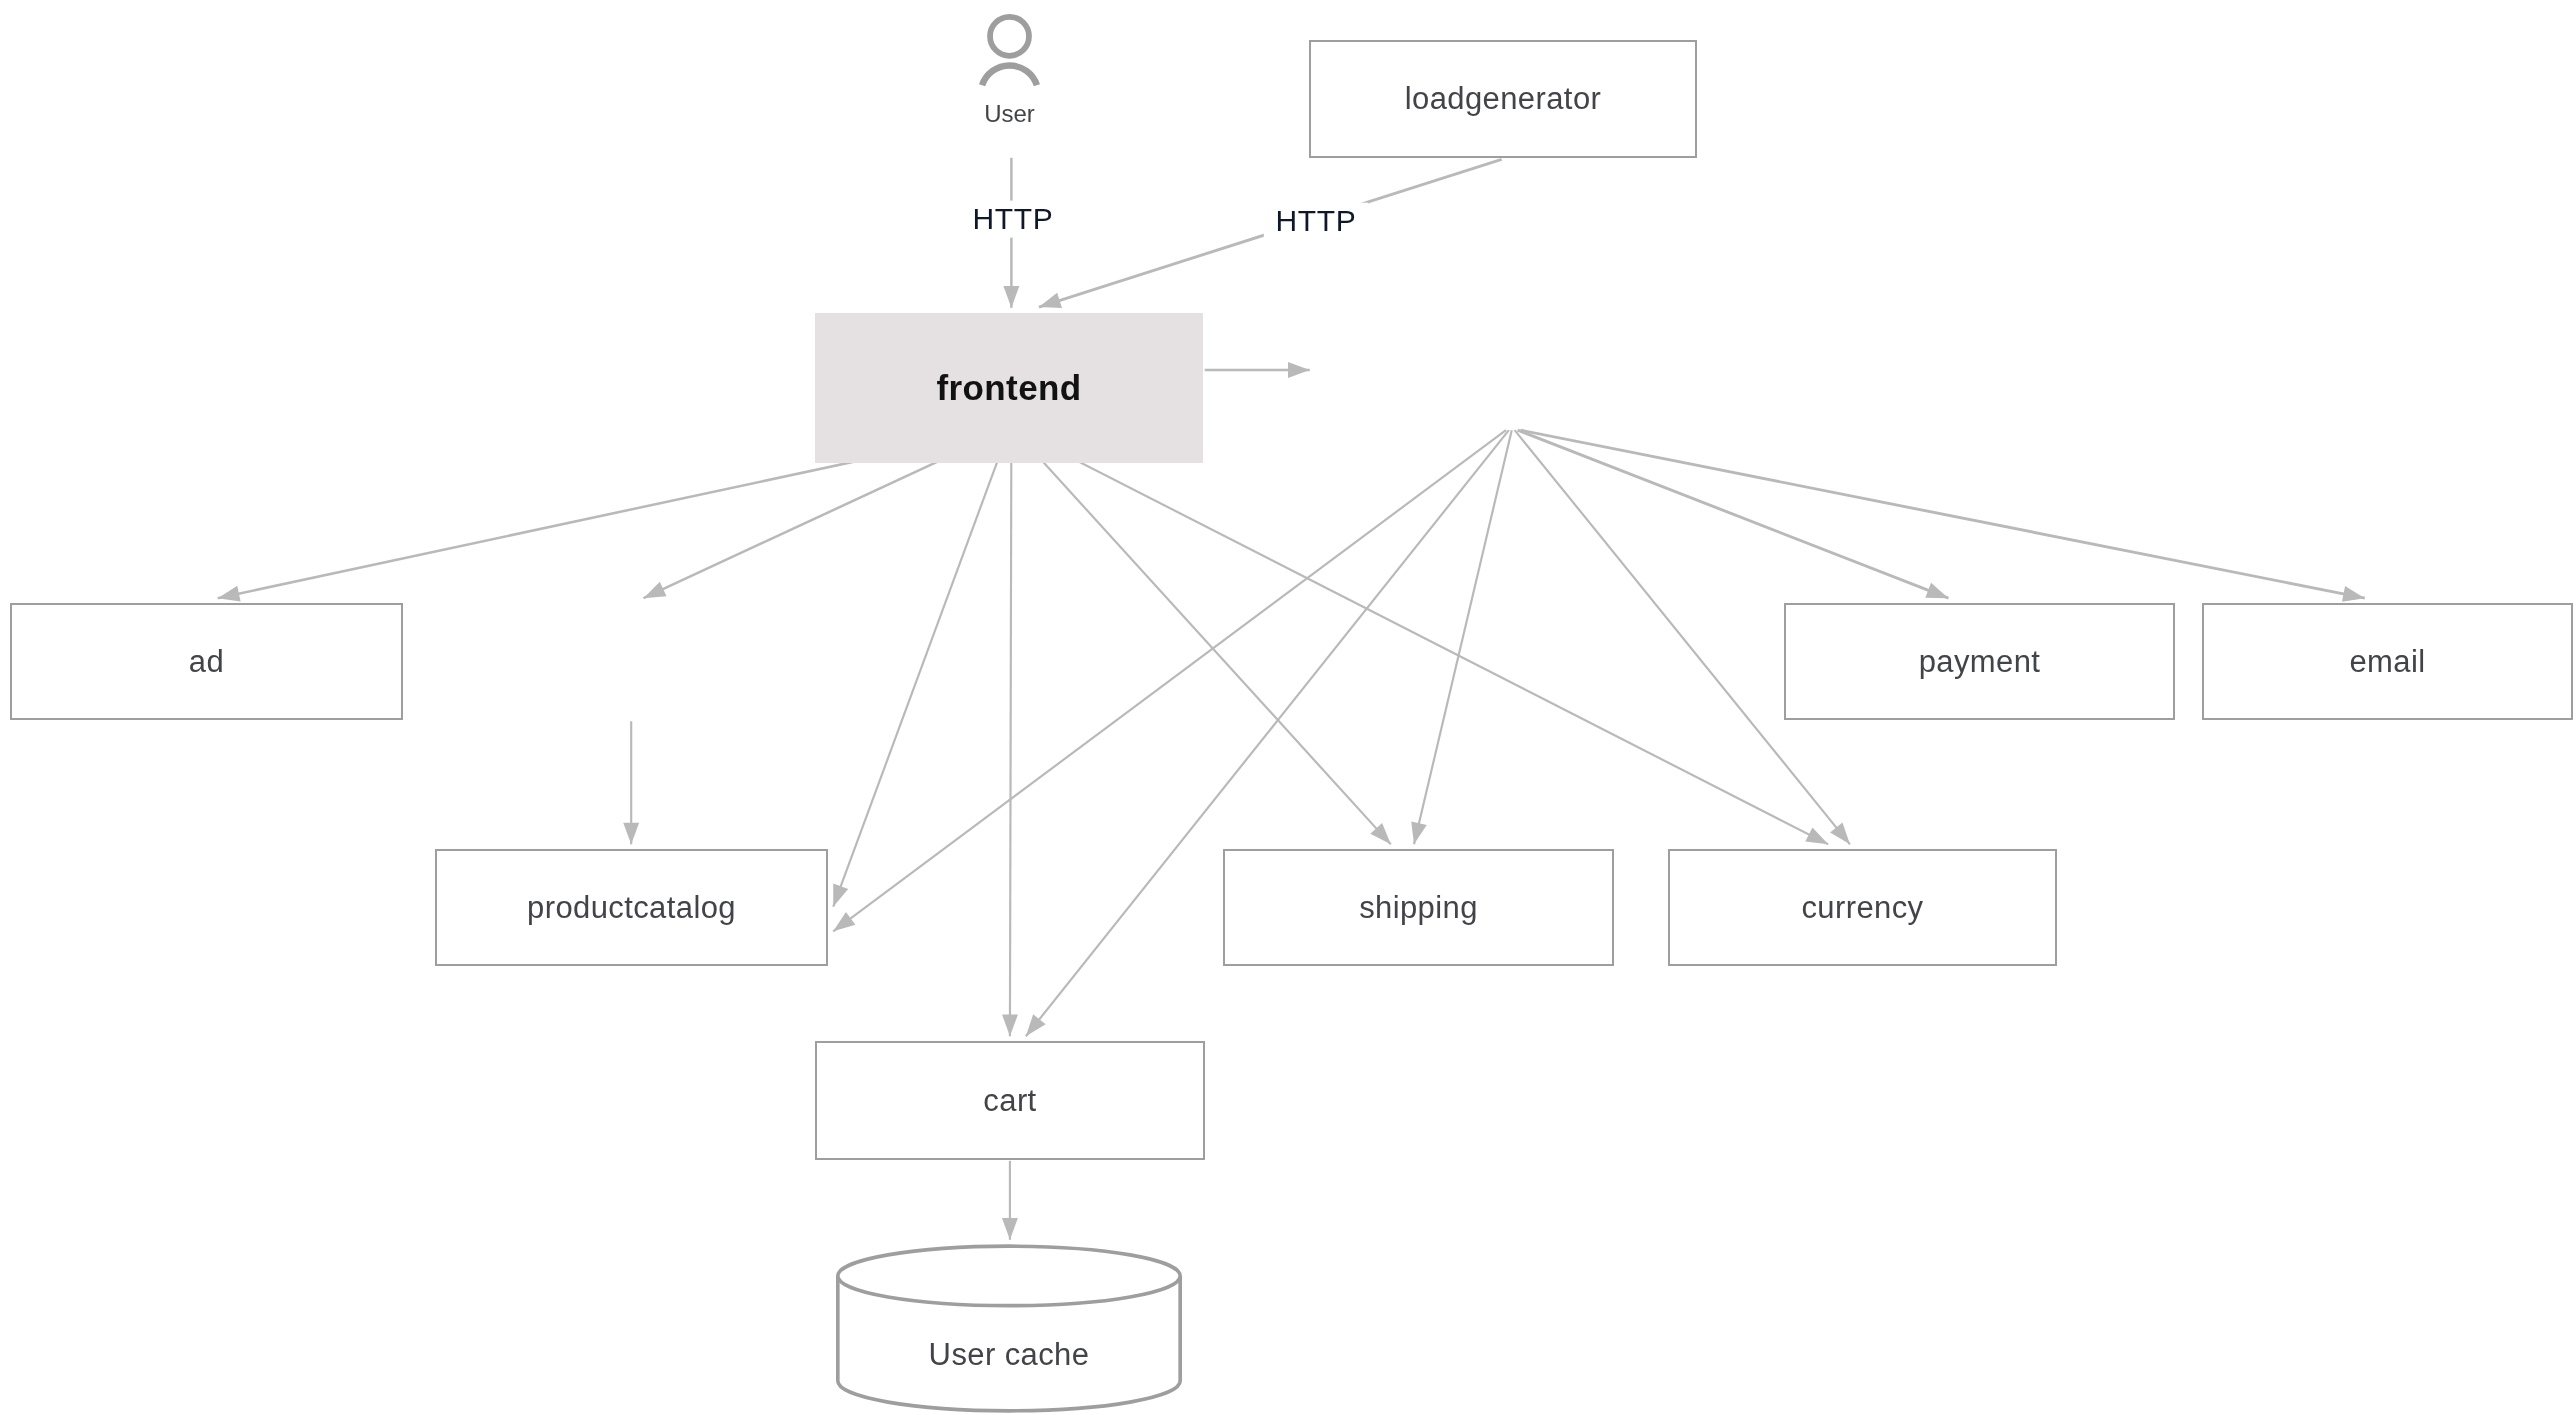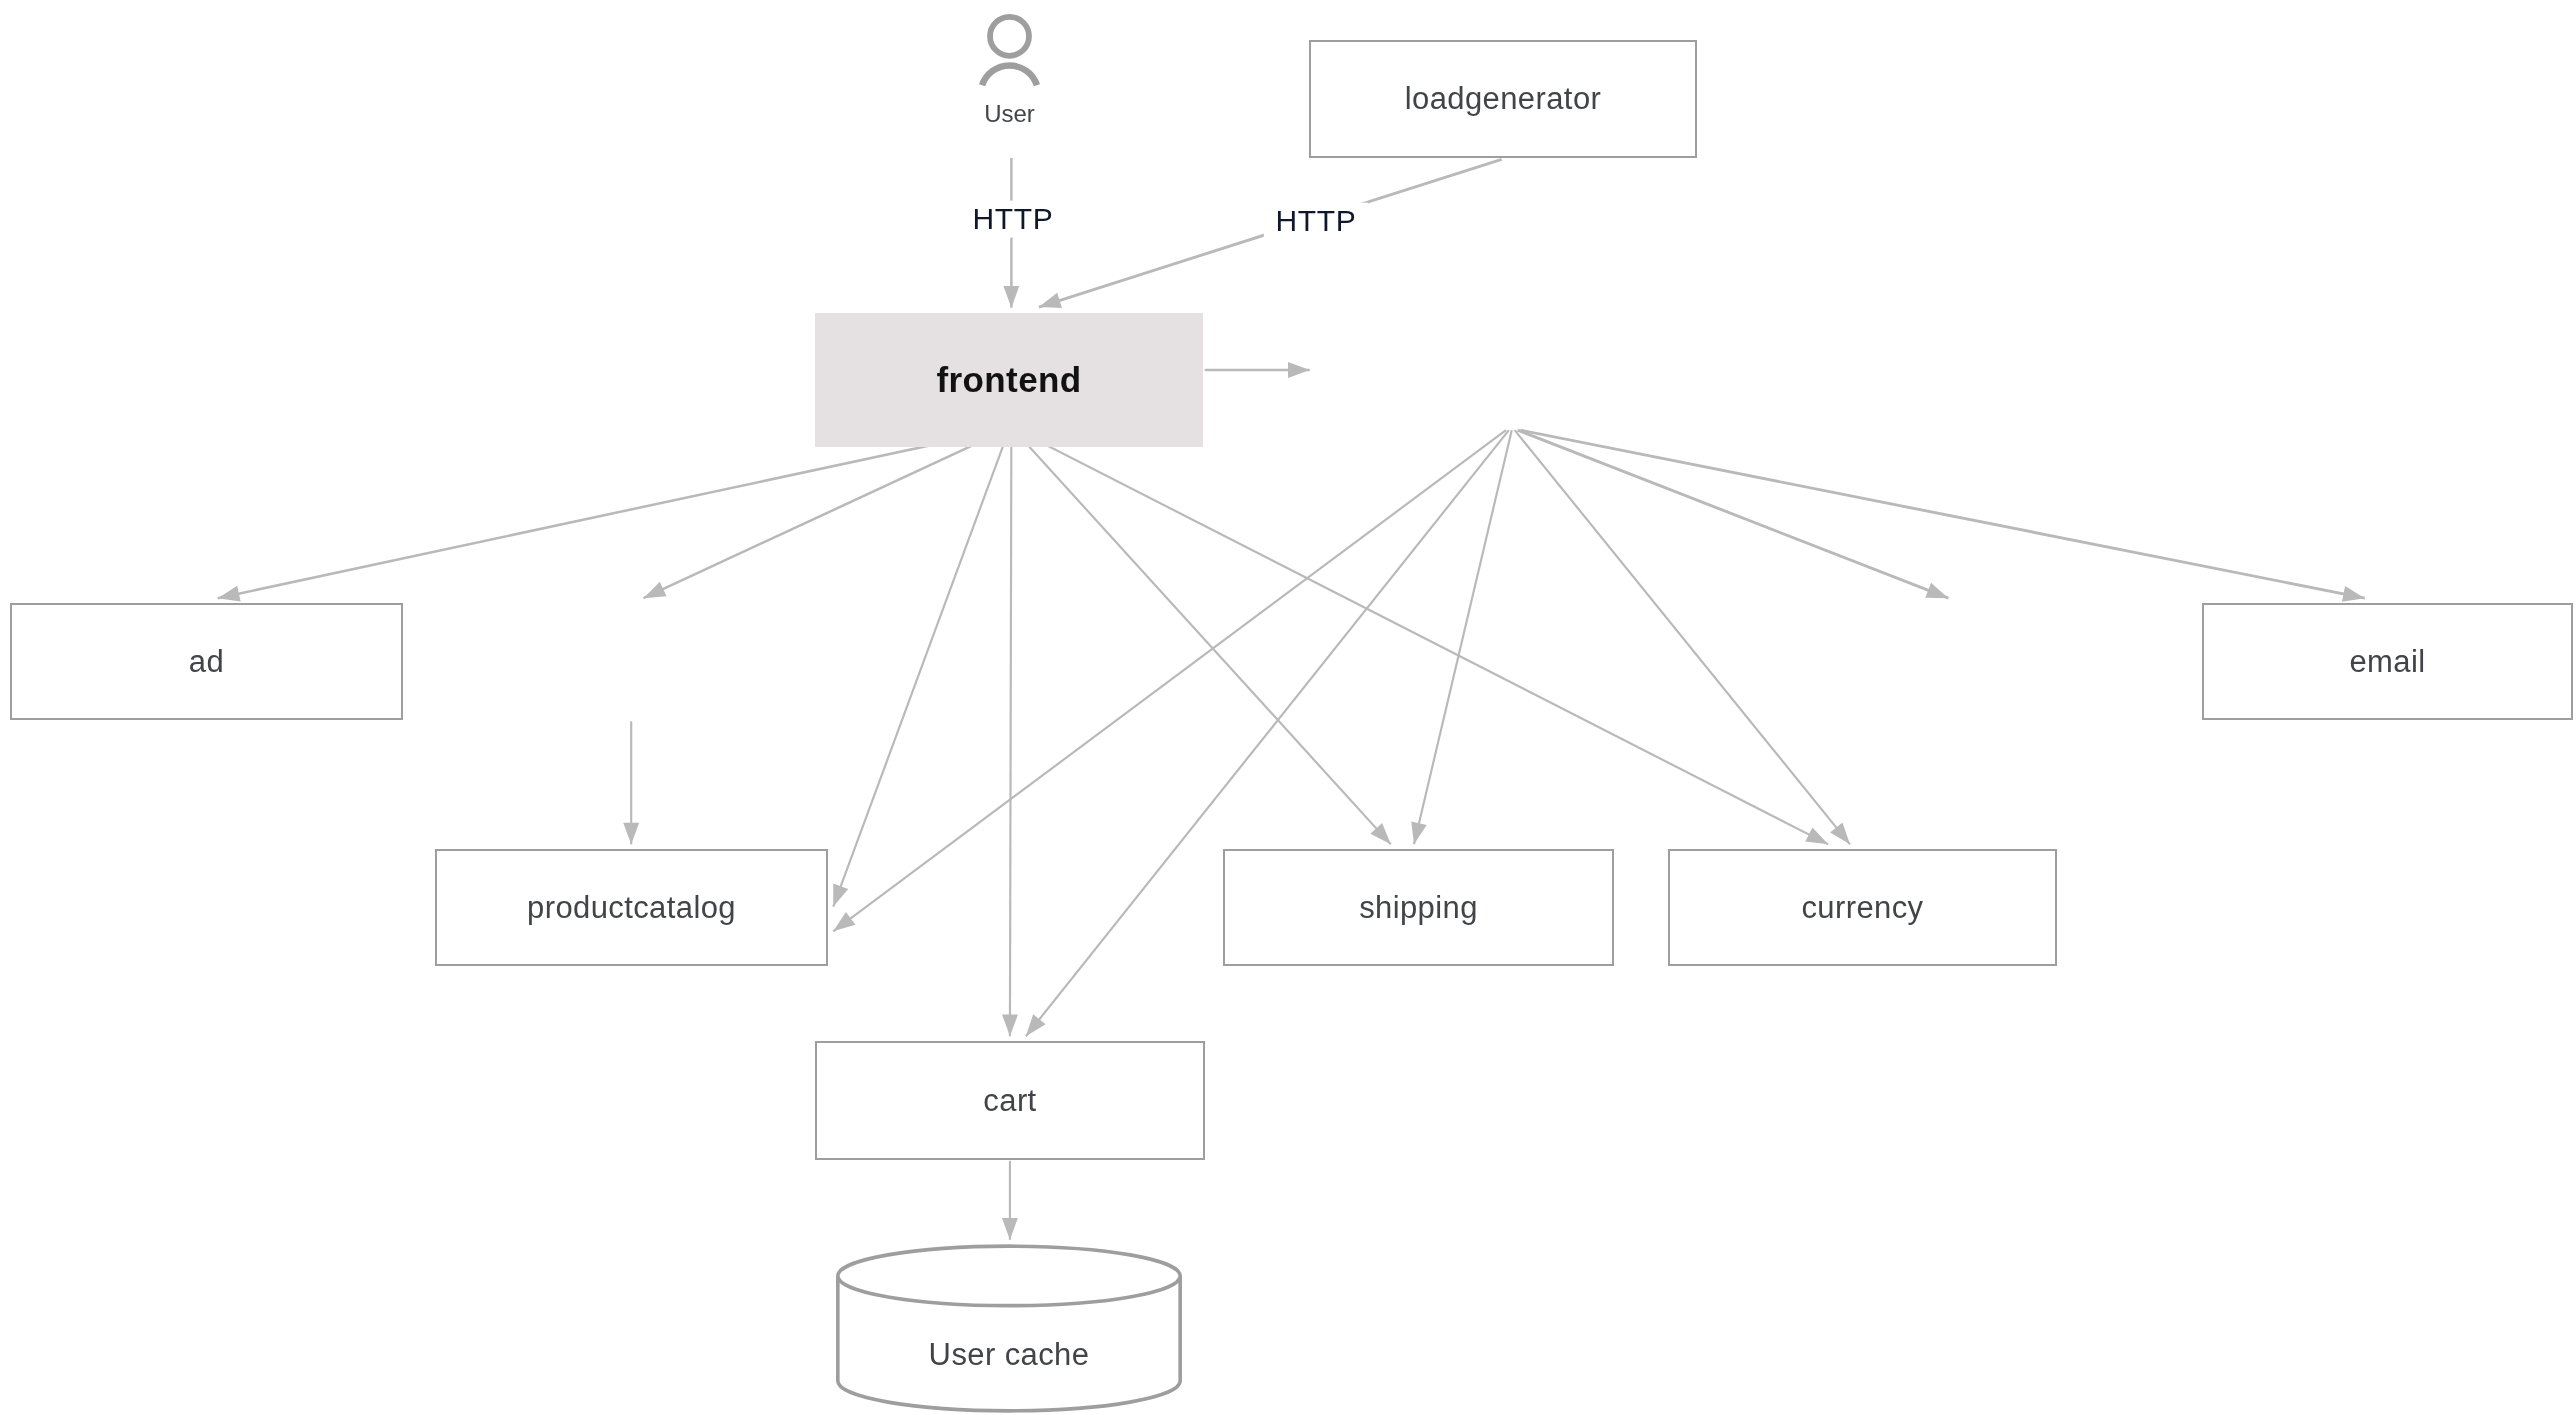--- a/index.html
+++ b/index.html
@@ -77,30 +77,33 @@
       <circle cx="100" cy="42" r="27" fill="none" stroke="#9e9e9e" stroke-width="8"></circle>
       <path d="M 62,110 A 40,40 0 0 1 138,110" fill="none" stroke="#9e9e9e" stroke-width="9"></path>
     </svg>
     <div class="actor-label">User</div>
   </div>
 
   <div class="node" style="left: 1309px; top: 40px; width: 388px; height: 118px;">
     <span class="node-label">loadgenerator</span>
   </div>
 
-  <div class="node highlight" style="left: 815px; top: 313px; width: 388px; height: 134px;">
+  <div class="node highlight" style="left: 815px; top: 313px; width: 388px; height: 150px;">
     <span class="node-label">frontend</span>
   </div>
 
 
   <div class="node" style="left: 10px; top: 603px; width: 393px; height: 117px;">
     <span class="node-label">ad</span>
   </div>
 
 
+  <div class="node" style="left: 1784px; top: 603px; width: 391px; height: 117px;">
+    <span class="node-label">payment</span>
+  </div>
 
   <div class="node" style="left: 2202px; top: 603px; width: 371px; height: 117px;">
     <span class="node-label">email</span>
   </div>
 
   <div class="node" style="left: 435px; top: 849px; width: 393px; height: 117px;">
     <span class="node-label">productcatalog</span>
   </div>
 
   <div class="node" style="left: 1223px; top: 849px; width: 391px; height: 117px;">

